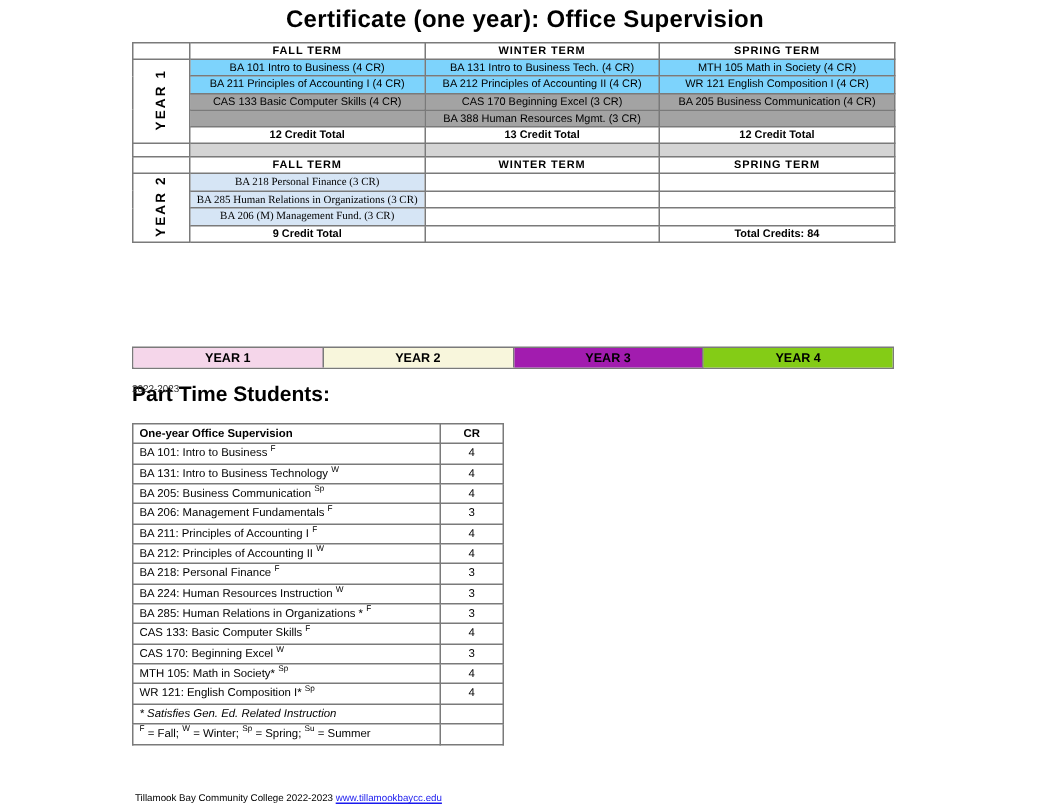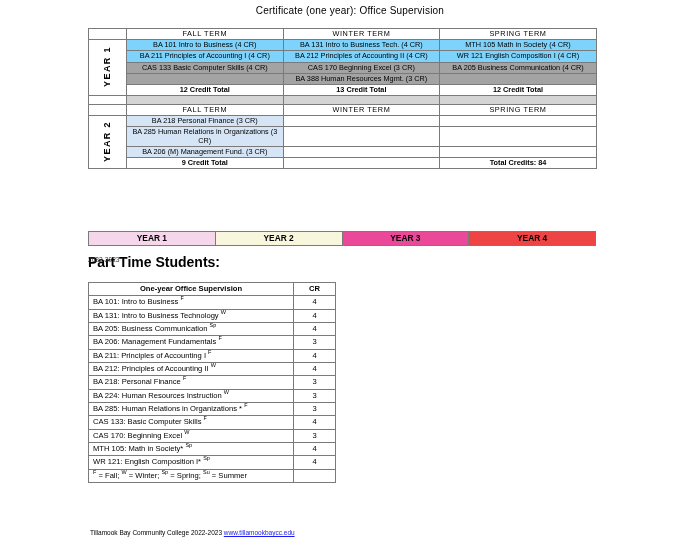--- a/index.html
+++ b/index.html
@@ -12,22 +12,22 @@
     background: #ffffff;
     font-family: "Liberation Sans", sans-serif;
     color: #000000;
     overflow: hidden;
     position: relative;
   }
 
   
   .page-title {
     text-align: center;
-    font-size: 10px;
-    font-weight: normal;
+    font-size: 16px;
+    font-weight: bold;
     letter-spacing: 0.2px;
     margin: 5px 0 0 0;
     padding: 0;
   }
 
   
   .plan-wrap {
     position: absolute;
     left: 88px;
     top: 28px;
@@ -47,21 +47,21 @@
     padding: 1px 2px;
     line-height: 1.12;
     height: 11px;
     box-sizing: border-box;
   }
   col.c-year  { width: 38px; }
   col.c-term  { width: 156.6px; }
 
   td.term-head {
     font-size: 11.5px;
-    font-weight: normal;
+    font-weight: bold;
     letter-spacing: 0.6px;
     height: 18px;
     background: #ffffff;
   }
   td.blank-head { background: #ffffff; }
 
   td.yearcell {
     background: #ffffff;
     padding: 0;
   }
@@ -70,21 +70,21 @@
     transform: rotate(180deg);
     font-size: 9px;
     font-weight: bold;
     letter-spacing: 1.4px;
     display: inline-block;
     white-space: nowrap;
   }
 
   td.pink  { background: #7dd3fc; }
   td.cream { background: #a3a3a3; }
-  td.blue  { background: #d6e5f5; }
+  td.blue  { background: #d6e5f5; font-family: Liberation Serif, serif; }
   td.empty { background: #ffffff; }
 
   td.total {
     font-weight: bold;
     font-size: 8.2px;
     background: #ffffff;
     height: 13px;
   }
   tr.spacer td {
     background: #d4d4d4;
@@ -120,22 +120,22 @@
     text-align: center;
     font-size: 8.4px;
     font-weight: bold;
     padding: 1px 0 2px 0;
     border-right: 1px solid #7a7a7a;
     box-sizing: border-box;
   }
   .pt-seg:last-child { border-right: none; }
   .pt-y1 { background: #f5d6ea; }
   .pt-y2 { background: #f8f6dc; }
-  .pt-y3 { background: #ec4899; }
-  .pt-y4 { background: #ef4444; text-align: center; }
+  .pt-y3 { background: #a21caf; }
+  .pt-y4 { background: #84cc16; text-align: center; }
 
   .year-range {
     position: absolute;
     left: 88px;
     top: 256px;
     font-size: 6.6px;
     color: #333;
   }
 
   
@@ -159,21 +159,20 @@
     vertical-align: middle;
     box-sizing: border-box;
     line-height: 1.1;
   }
   col.c-name { width: 205px; }
   col.c-cr   { width: 42px; }
 
   td.ch-name {
     font-weight: bold;
     font-size: 7.8px;
-    text-align: center;
   }
   td.ch-cr {
     font-weight: bold;
     font-size: 8px;
     text-align: center;
   }
   td.cr {
     text-align: center;
     font-size: 7.8px;
   }
@@ -365,20 +364,24 @@
       <tr>
         <td><span>MTH 105:  Math in Society* </span><sup>Sp</sup></td>
         <td class="cr">4</td>
       </tr>
       <tr>
         <td><span>WR 121:  English Composition I* </span><sup>Sp</sup></td>
         <td class="cr">4</td>
       </tr>
 
       <tr>
+        <td class="note">* Satisfies Gen. Ed. Related Instruction</td>
+        <td class="note-blank"></td>
+      </tr>
+      <tr>
         <td class="legend"><sup>F</sup><span> = Fall; </span><sup>W</sup><span> = Winter; </span><sup>Sp</sup><span> = Spring; </span><sup>Su</sup><span> =  Summer</span></td>
         <td class="note-blank"></td>
       </tr>
     </tbody>
   </table>
 </div>
 
 <div class="footer"><span>Tillamook Bay Community College 2022-2023 </span><a href="#">www.tillamookbaycc.edu</a></div>
 
 </body></html>

